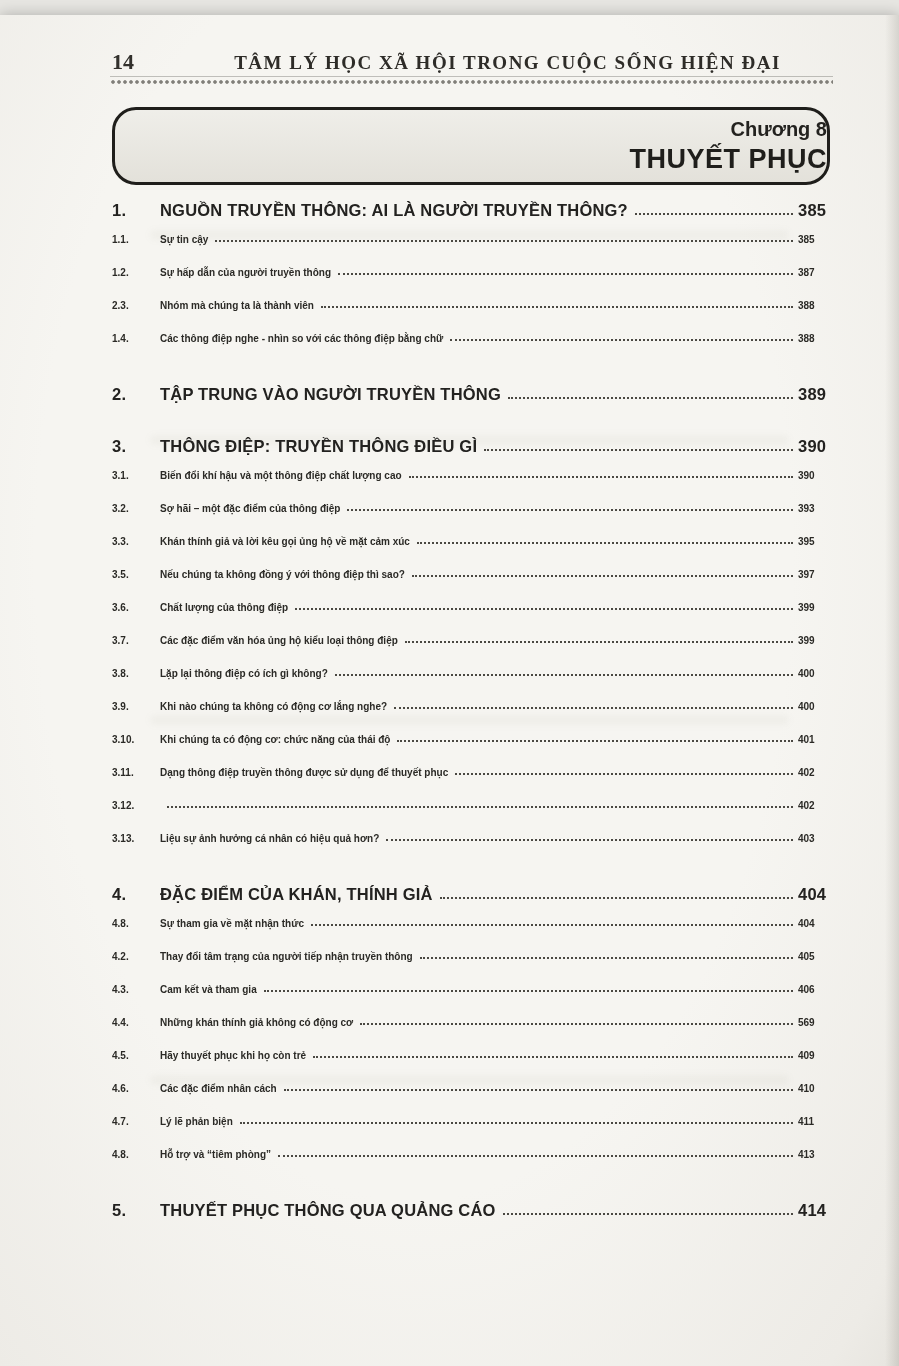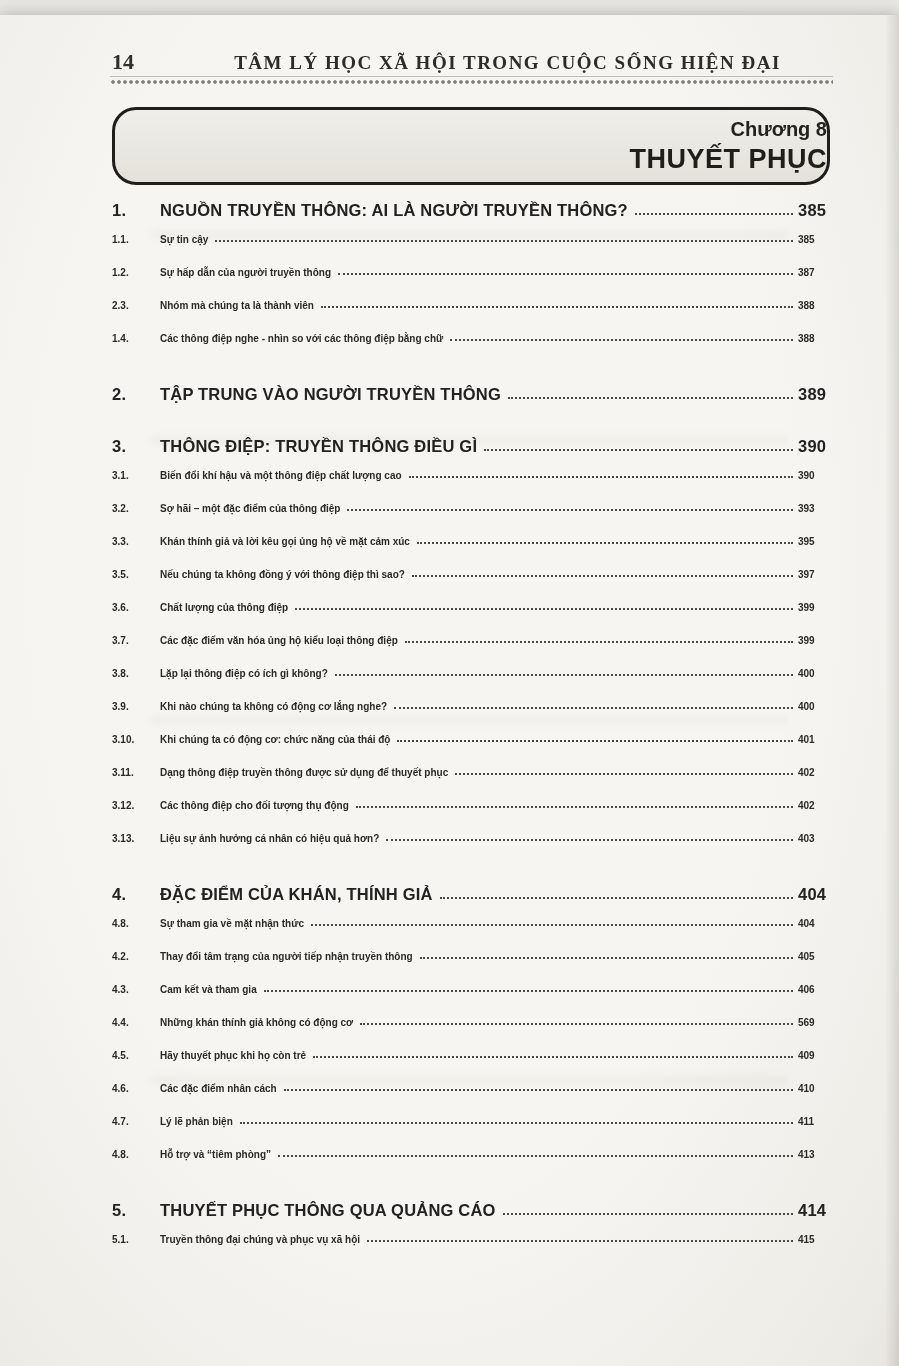--- a/index.html
+++ b/index.html
@@ -208,21 +208,20 @@
     <span class="pnum">401</span>
   </div>
       <div class="toc-row">
     <span class="num">3.11.</span>
     <span class="title">Dạng thông điệp truyền thông được sử dụng để thuyết phục</span>
     <span class="leader"></span>
     <span class="pnum">402</span>
   </div>
       <div class="toc-row">
     <span class="num">3.12.</span>
-    <span class="title">Các thông điệp cho đối tượng thụ động</span>
     <span class="leader"></span>
     <span class="pnum">402</span>
   </div>
       <div class="toc-row">
     <span class="num">3.13.</span>
     <span class="title">Liệu sự ảnh hưởng cá nhân có hiệu quả hơn?</span>
     <span class="leader"></span>
     <span class="pnum">403</span>
   </div>
       <div class="toc-row section">
@@ -278,22 +277,16 @@
     <span class="title">Hỗ trợ và “tiêm phòng”</span>
     <span class="leader"></span>
     <span class="pnum">413</span>
   </div>
       <div class="toc-row section">
     <span class="num">5.</span>
     <span class="title">THUYẾT PHỤC THÔNG QUA QUẢNG CÁO</span>
     <span class="leader"></span>
     <span class="pnum">414</span>
   </div>
-      <div class="toc-row">
-    <span class="num">5.1.</span>
-    <span class="title">Truyền thông đại chúng và phục vụ xã hội</span>
-    <span class="leader"></span>
-    <span class="pnum">415</span>
-  </div>
     </div>
 
   <div class="edge-shadow"></div>
 </div>
 
 </body></html>

